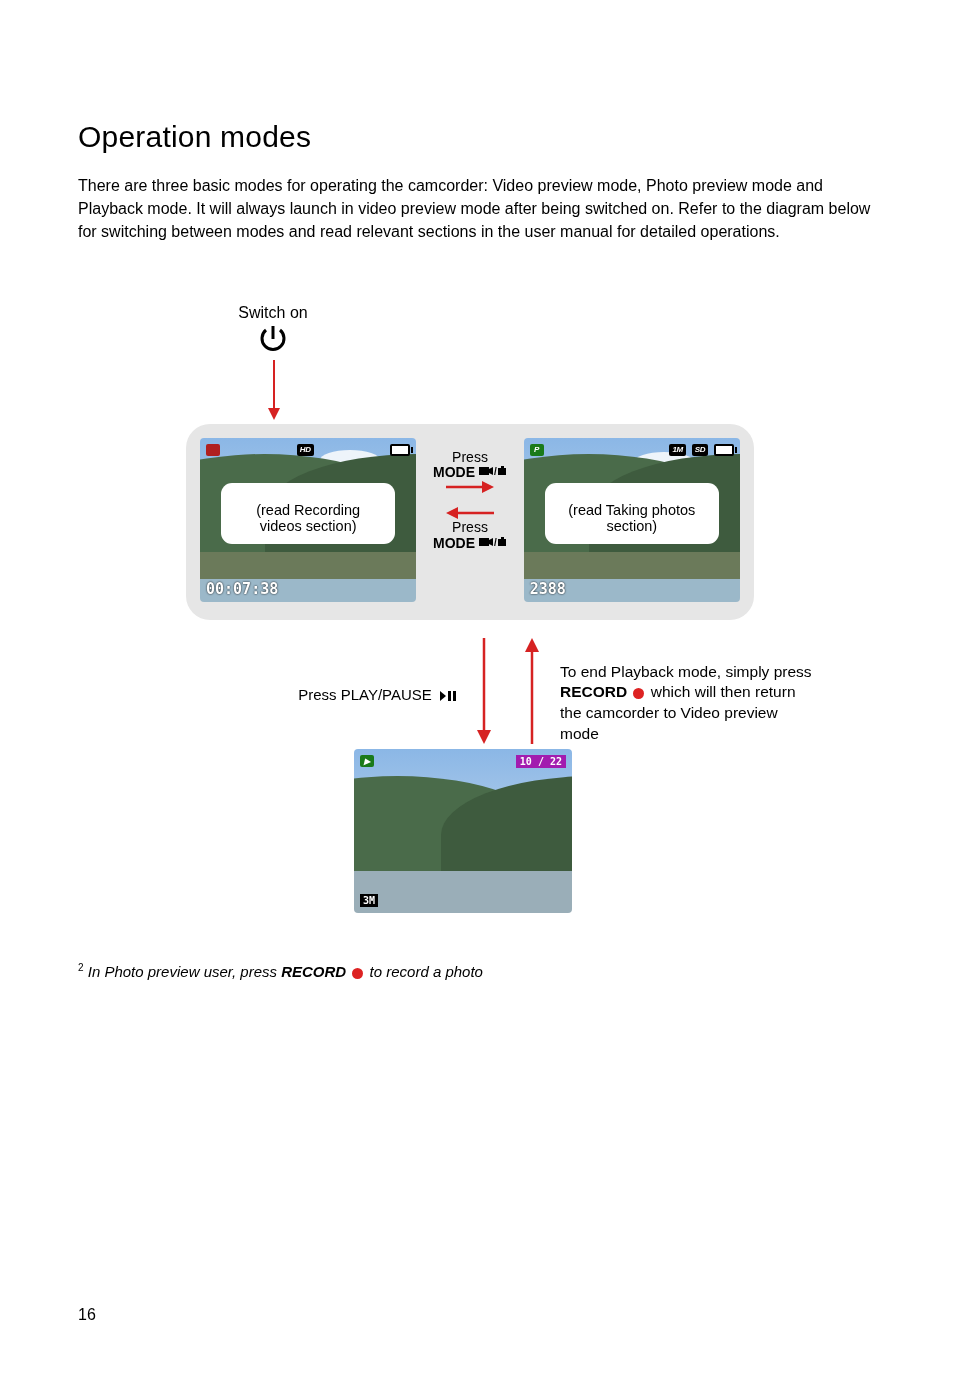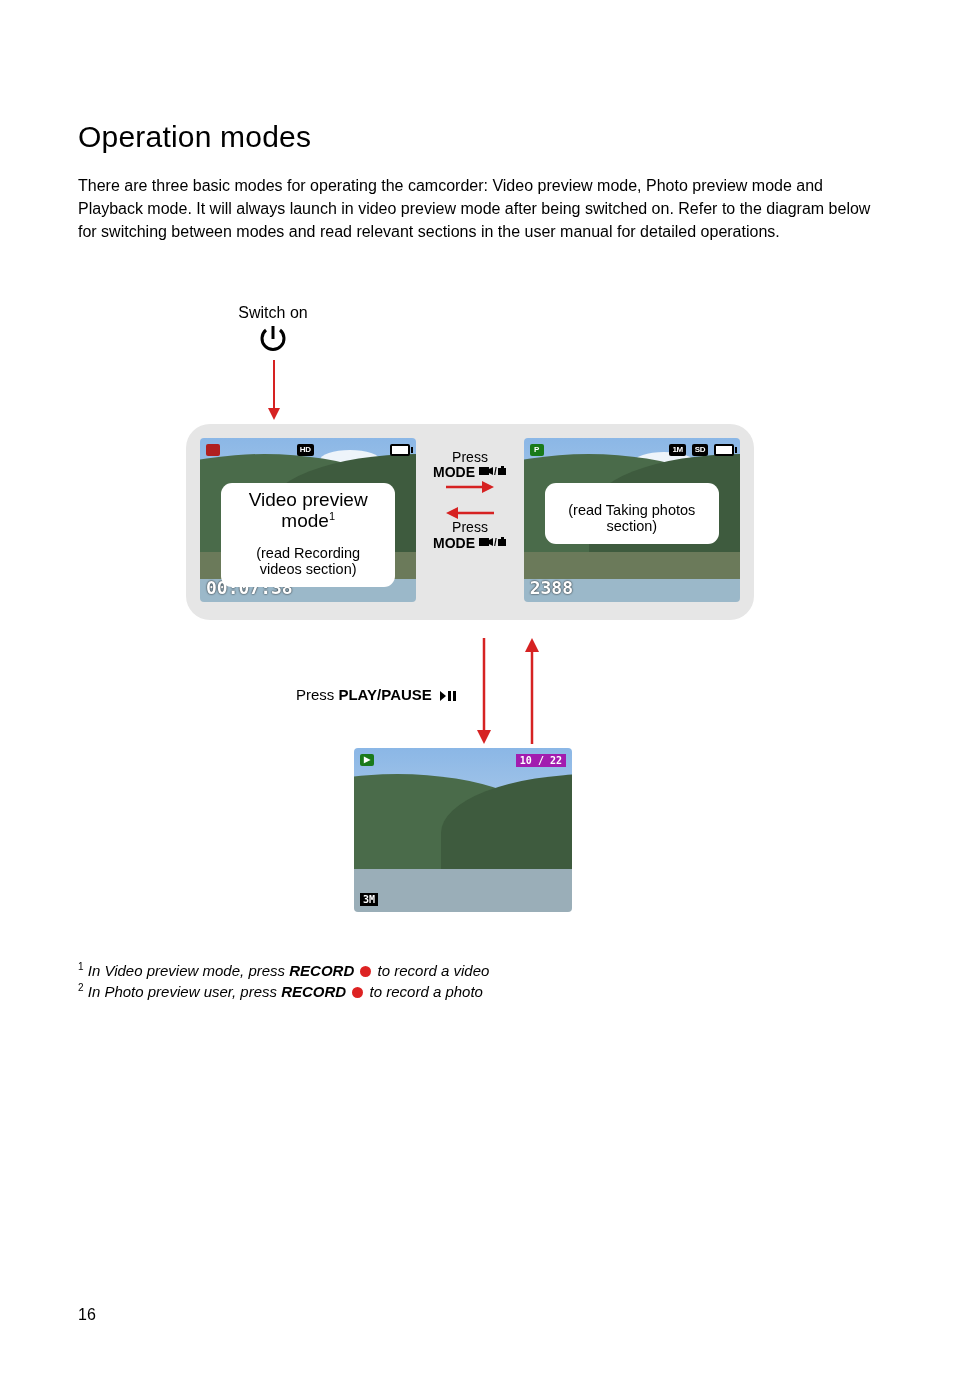--- a/index.html
+++ b/index.html
@@ -74,32 +74,33 @@
   .screen-iconbar {
     position:absolute; top:6px; left:6px; right:6px;
     display:flex; justify-content:space-between; align-items:center;
     gap:6px;
   }
   .ibadge {
     background:#000; color:#fff; font-size:8px; font-weight:bold;
     padding:1px 3px; border-radius:2px; height:12px;
     display:flex; align-items:center; justify-content:center;
     letter-spacing: -0.3px;
+    font-style: italic;
   }
   .ibadge.battery { width:20px; position:relative; }
   .ibadge.battery::after { content:""; position:absolute; right:-3px; top:3px; width:2px; height:6px; background:#000; }
   .bat-fill { position:absolute; left:2px; top:2px; bottom:2px; right:2px; background:#fff; }
   .ibadge.sd { width:16px; }
   .ibadge.vcam { width:14px; height:12px; background:#b02020; }
   .ibadge.pcam { width:14px; height:12px; background:#1a7a1a; }
   .ibadge.play { width:14px; height:12px; background:#1a7a1a; }
 
   .screen-bl {
     position:absolute; bottom:4px; left:6px; color:#fff;
-    font-family: monospace; font-size:18px; font-weight:bold;
+    font-family: monospace; font-size:15px; font-weight:bold;
     text-shadow:0 0 2px #000;
   }
   .screen-tr {
     position:absolute; top:6px; right:6px; color:#fff;
     font-family: monospace; font-size:10px; font-weight:bold;
     background:#a21caf; padding:1px 4px;
   }
 
   .mode-caption {
     position:absolute; top:46px; left:50%; transform:translateX(-50%);
@@ -132,21 +133,21 @@
   .below-row {
     display:flex; align-items:flex-start;
     margin-left: 108px; width: 660px;
     margin-top: 14px;
   }
   .below-left {
     width: 270px; text-align:right;
     padding-top: 52px;
     font-size:15px;
   }
-  .below-left .bold { font-weight:bold; }
+  .below-left .bold { font-weight:normal; }
   .below-left .pp-icon svg { width:16px; height:10px; vertical-align:middle; margin-left:4px; }
 
   .below-arrows {
     width: 104px;
     display:flex; justify-content:center; gap:34px;
     padding-top:4px;
   }
   .below-arrows svg { width:14px; height:106px; }
 
   .below-right {
@@ -211,21 +212,20 @@
         <span class="ibadge vcam"></span>
         <span style="flex:1"></span>
         <span class="ibadge">HD</span>
         <span style="flex:1"></span>
         <span class="ibadge battery">
             <span class="bat-fill"></span>
           </span>
       </div>
       <div class="screen-bl">00:07:38</div>
       <div class="mode-caption">
-        <div class="title"><span>Video preview mode</span><span class="sup">1</span></div>
         <div class="sub">(read Recording videos section)</div>
       </div>
     </div>
 
     <div class="mode-arrows">
       <div class="lbl">Press</div>
       <div class="lbl bold">
         <span>MODE</span>
         <span class="mode-icons-inline">
           <svg viewBox="0 0 28 12">
@@ -299,20 +299,23 @@
     <div class="below-arrows">
       <svg viewBox="0 0 14 106">
           <line x1="7" y1="0" x2="7" y2="94" stroke="#d62222" stroke-width="2.5"></line>
           <polygon points="0,92 14,92 7,106" fill="#d62222"></polygon>
         </svg>
       <svg viewBox="0 0 14 106">
           <polygon points="0,14 14,14 7,0" fill="#d62222"></polygon>
           <line x1="7" y1="12" x2="7" y2="106" stroke="#d62222" stroke-width="2.5"></line>
         </svg>
     </div>
+    <div class="below-right">
+      <span>To end Playback mode, simply press </span><span class="bold">RECORD</span> <span class="rec-dot"></span><span>  which will then return the camcorder to Video preview mode</span>
+    </div>
   </div>
 
   <div class="playback-screen-wrap">
     <div class="screen">
       <div class="scenery">
         <div class="sky"></div>
         <div class="cloud" style="top:70px;left:60px;width:140px;height:26px;"></div>
         <div class="mountain" style="left:-50%; bottom:24%;"></div>
         <div class="mountain m2" style="left:40%; bottom:24%;"></div>
         <div class="ground" style="bottom:10%; height:14%; background:#7a6a52;"></div>
@@ -320,18 +323,17 @@
       </div>
       <div class="screen-iconbar">
         <span class="ibadge play">▶</span>
       </div>
       <div class="screen-tr">10 / 22</div>
       <div class="screen-bl" style="font-size:10px; background:#000; padding:1px 3px; bottom:6px;">3M</div>
     </div>
   </div>
 
   <div class="footnotes">
-    <div><span class="sup">1</span><span> In Video preview mode, press </span><span class="bold">RECORD</span> <span class="rec-dot"></span><span> to record a video</span></div>
     <div><span class="sup">2</span><span> In Photo preview user, press </span><span class="bold">RECORD</span> <span class="rec-dot"></span><span> to record a photo</span></div>
   </div>
 </div>
 
 <div class="page-num">16</div>
 
 </body></html>

